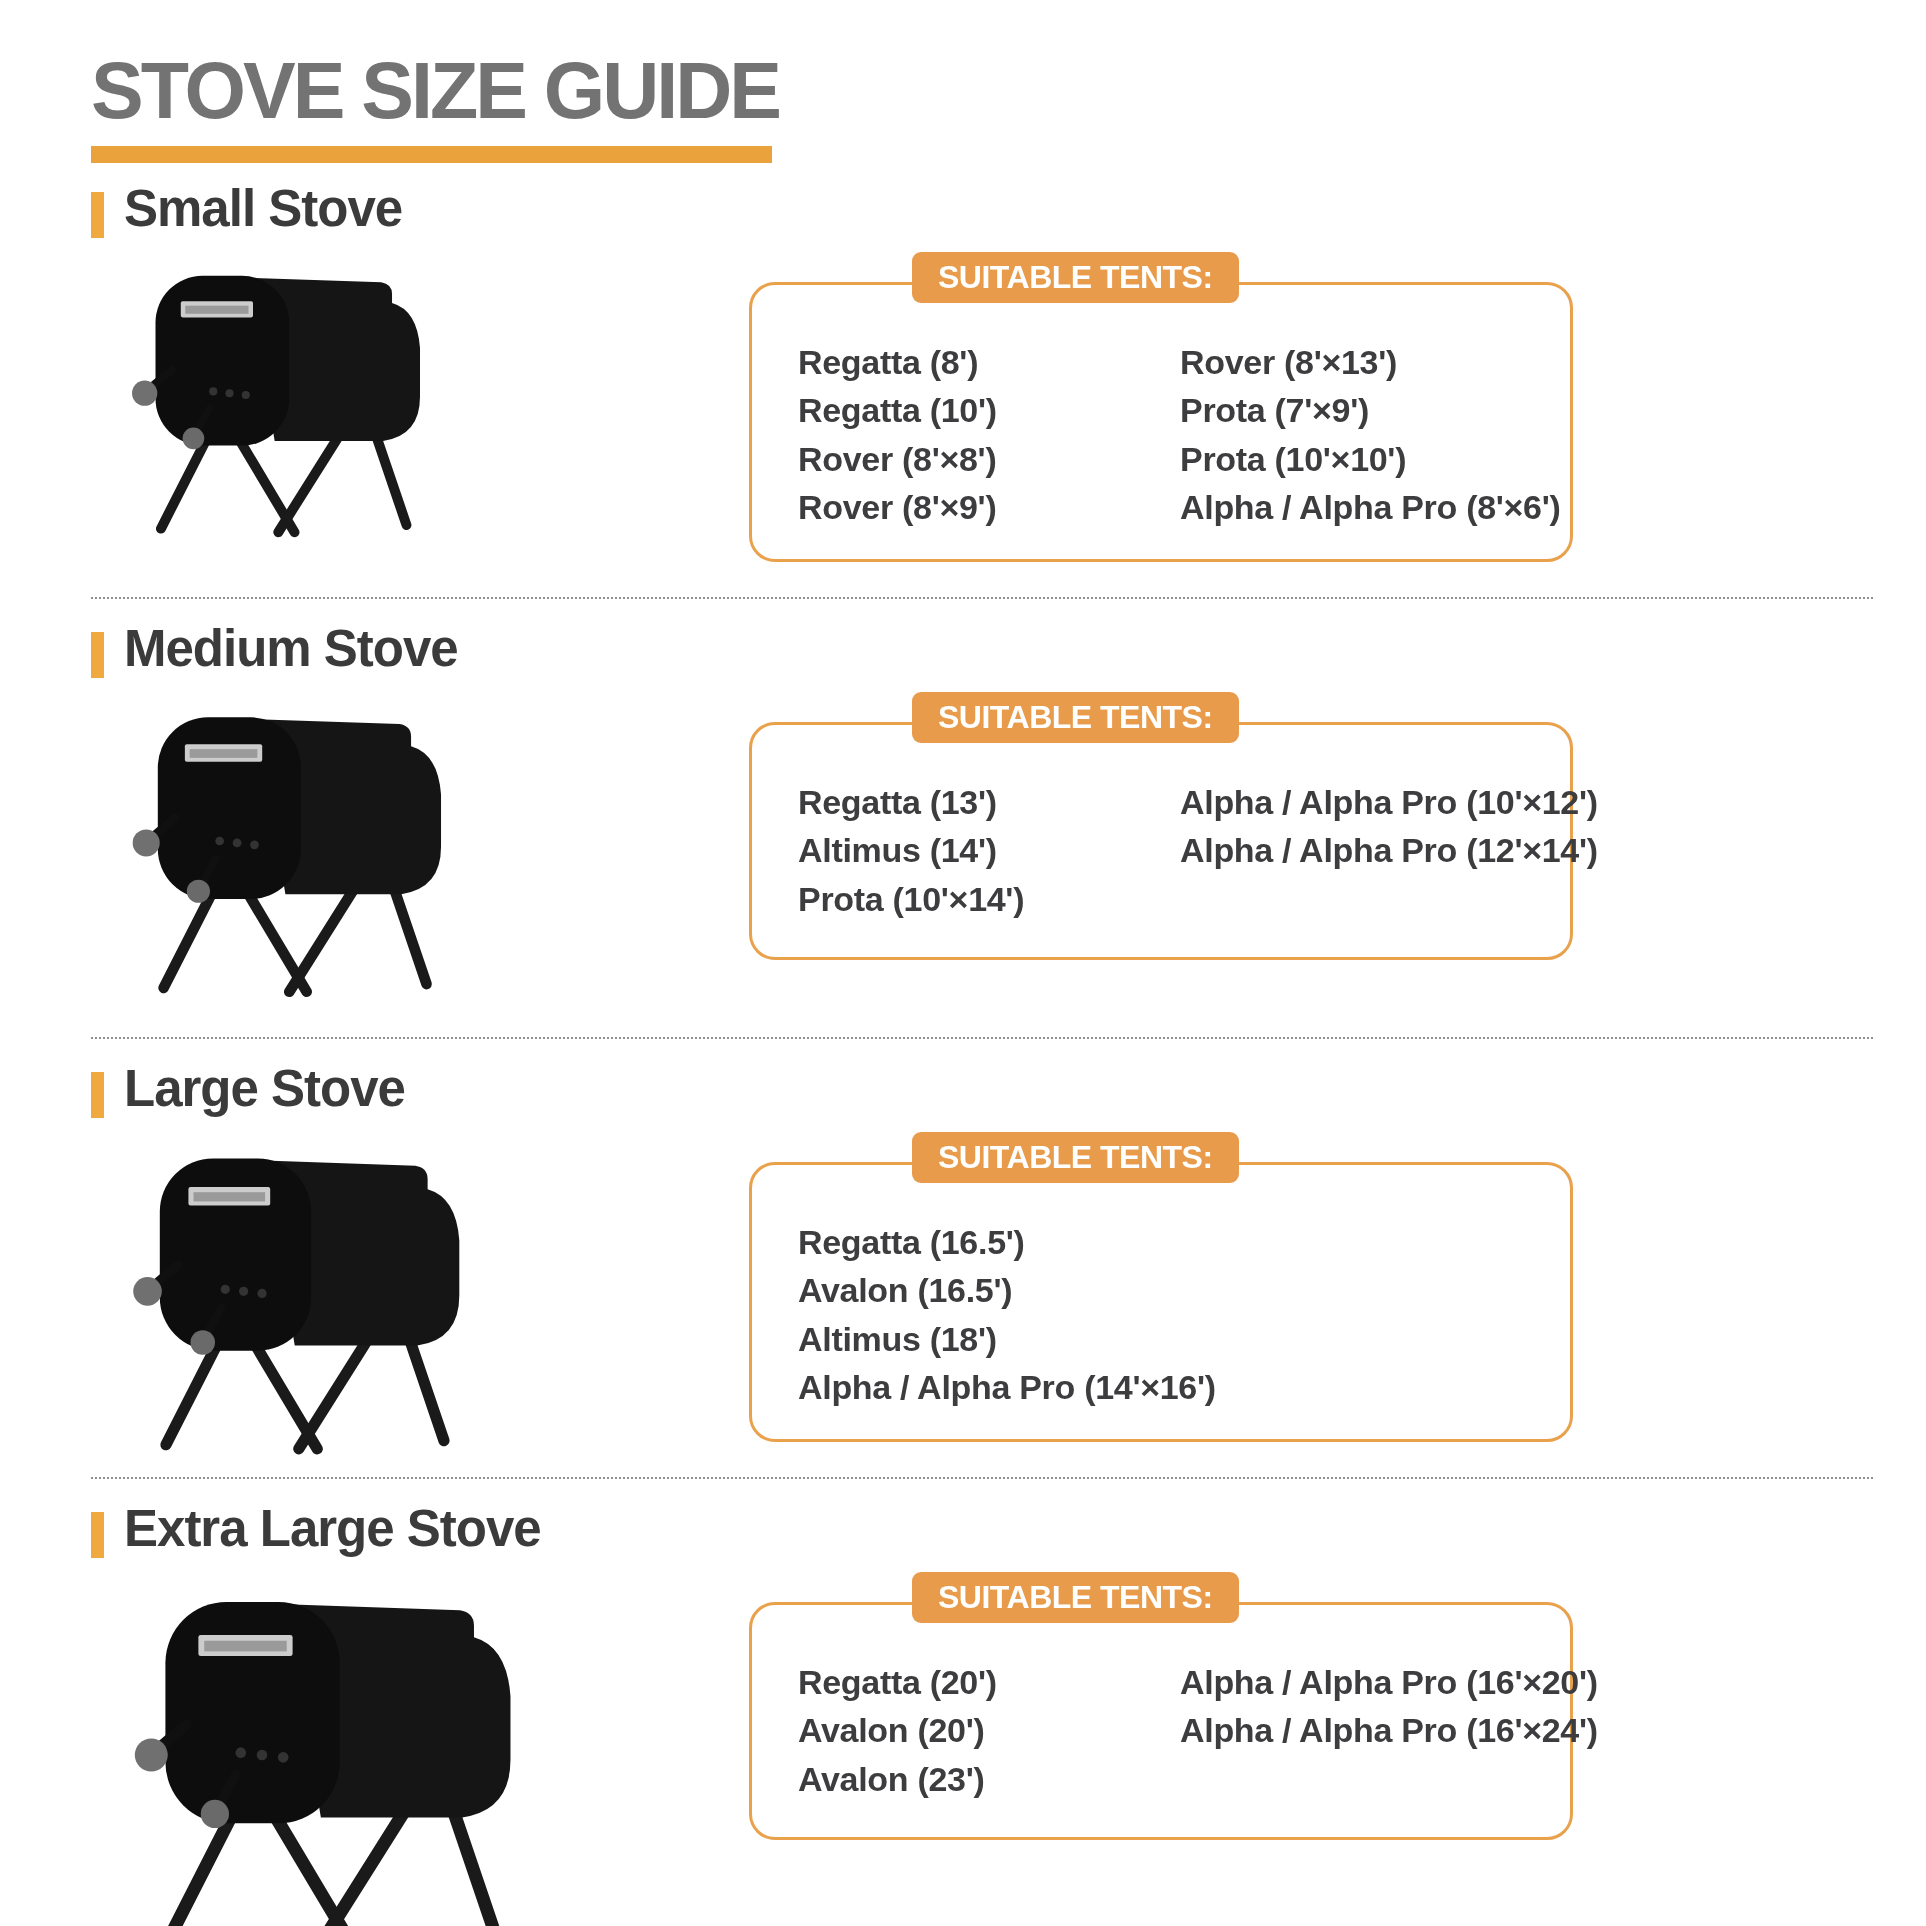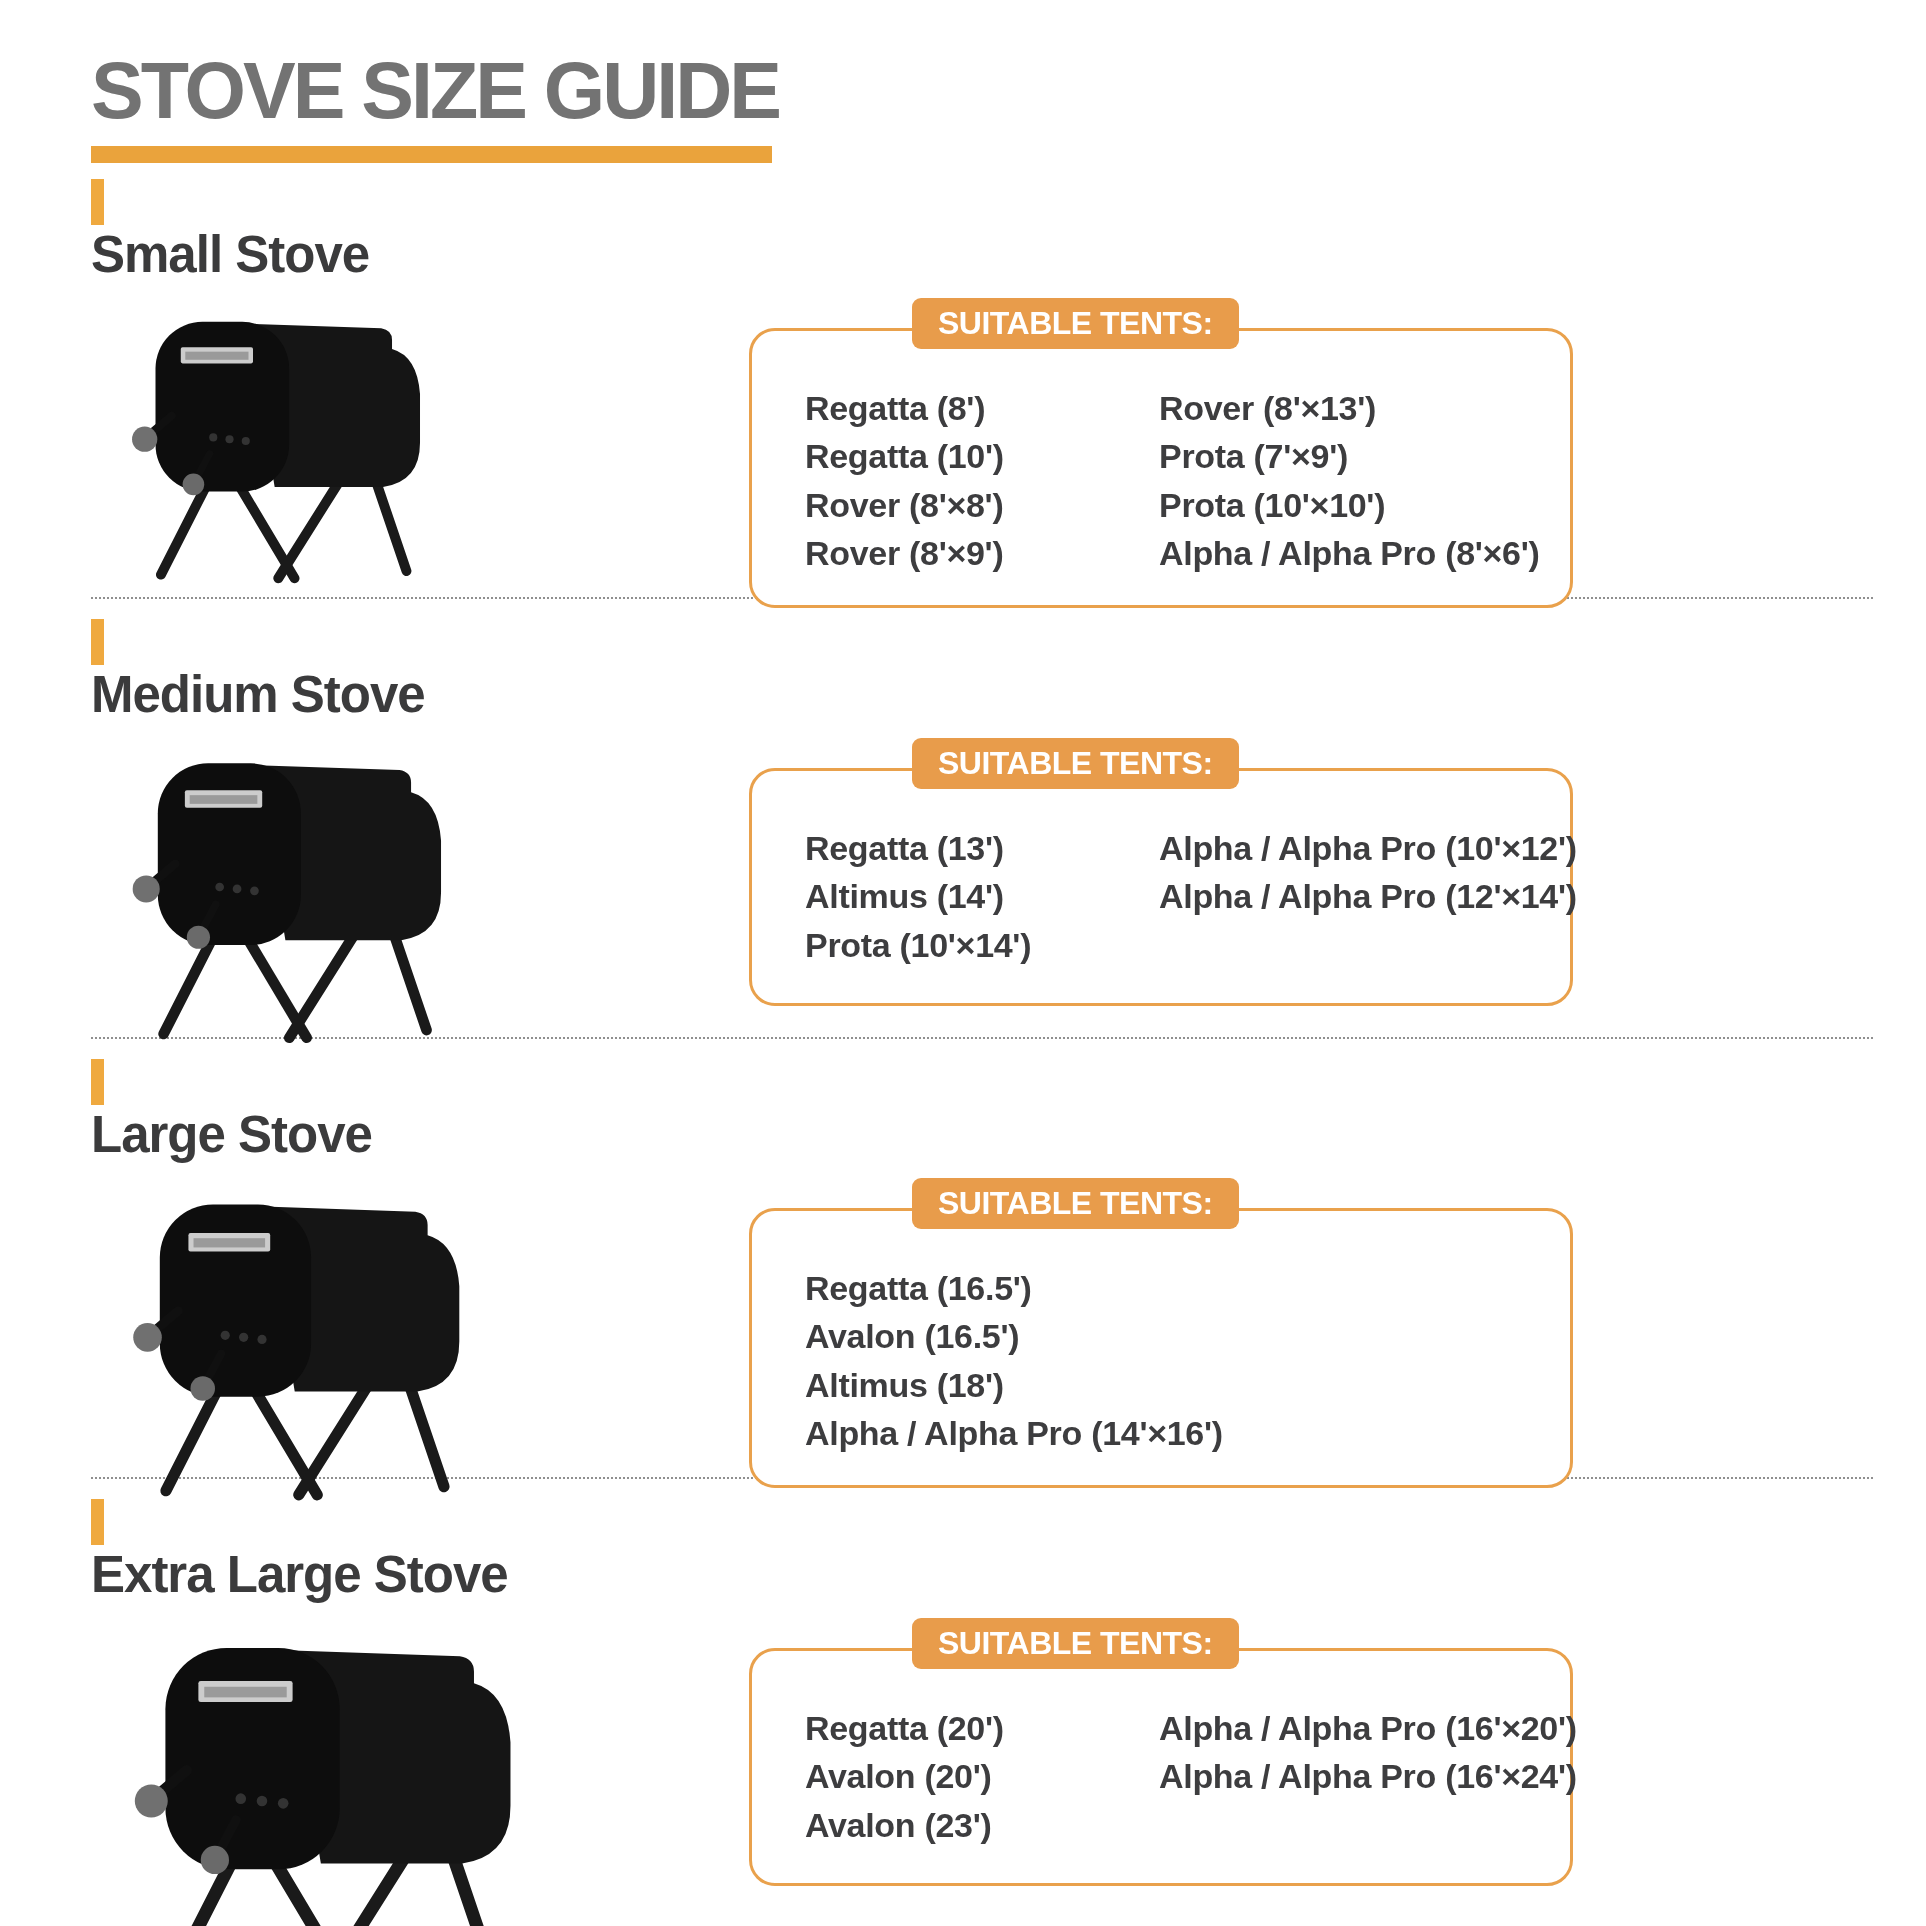--- a/index.html
+++ b/index.html
@@ -10,21 +10,21 @@
 
   
   .page-title { font-size: 79px; font-weight: 700; letter-spacing: -3px; color: #737373; line-height: 1.0; }
   .title-rule { width: 681px; height: 17px; background: #EAA33C; margin-top: 16px; }
 
   
   .section { margin-top: 16px; }
   .s0, .s1, .s2 { height: 394px; }
   .s3 { height: 465px; }
 
-  .section-header { display: flex; align-items: flex-start; margin-bottom: 4px; flex-direction: column; }
+  .section-header { display: flex; align-items: flex-end; margin-bottom: 4px; }
   .tick { width: 13px; height: 46px; background: #EFA93F; margin-right: 20px; flex: none; }
   .section-title { font-size: 51px; font-weight: 700; letter-spacing: -1px; color: #3b3b3c; }
 
   .section-body { display: flex; align-items: flex-start; }
 
   .stove-col { width: 658px; flex: none; padding-left: 32px; padding-top: 14px; }
   .stove-svg { display: block; height: auto; }
   .s0 .stove-svg { width: 325px; }
   .s1 .stove-svg { width: 348px; }
   .s2 .stove-svg { width: 368px; }
@@ -37,21 +37,21 @@
     font-size: 32px; font-weight: 700; letter-spacing: -0.5px;
     padding: 7px 26px; border-radius: 9px; white-space: nowrap;
   }
   .tents-box {
     margin-top: 30px;
     border: 3px solid #E9A14C; border-radius: 26px;
     background: #ffffff;
     padding: 53px 28px 28px 46px;
     min-height: 238px;
   }
-  .tent-cols { display: grid; grid-template-columns: 342px auto; column-gap: 12px; margin-left: 7px; }
+  .tent-cols { display: grid; grid-template-columns: 342px auto; column-gap: 40px; }
   .tent-item {
     font-size: 34px; font-weight: 600; letter-spacing: -0.3px;
     color: #3d3d3f; line-height: 1.42; white-space: nowrap;
   }
 
   .divider { border-top: 2px dotted #8f8f8f; margin: 24px 0 20px 0; width: 1782px; }
 
   
   .stove-svg .leg { stroke: #1a1a1a; stroke-width: 11; stroke-linecap: round; }
 </style>

